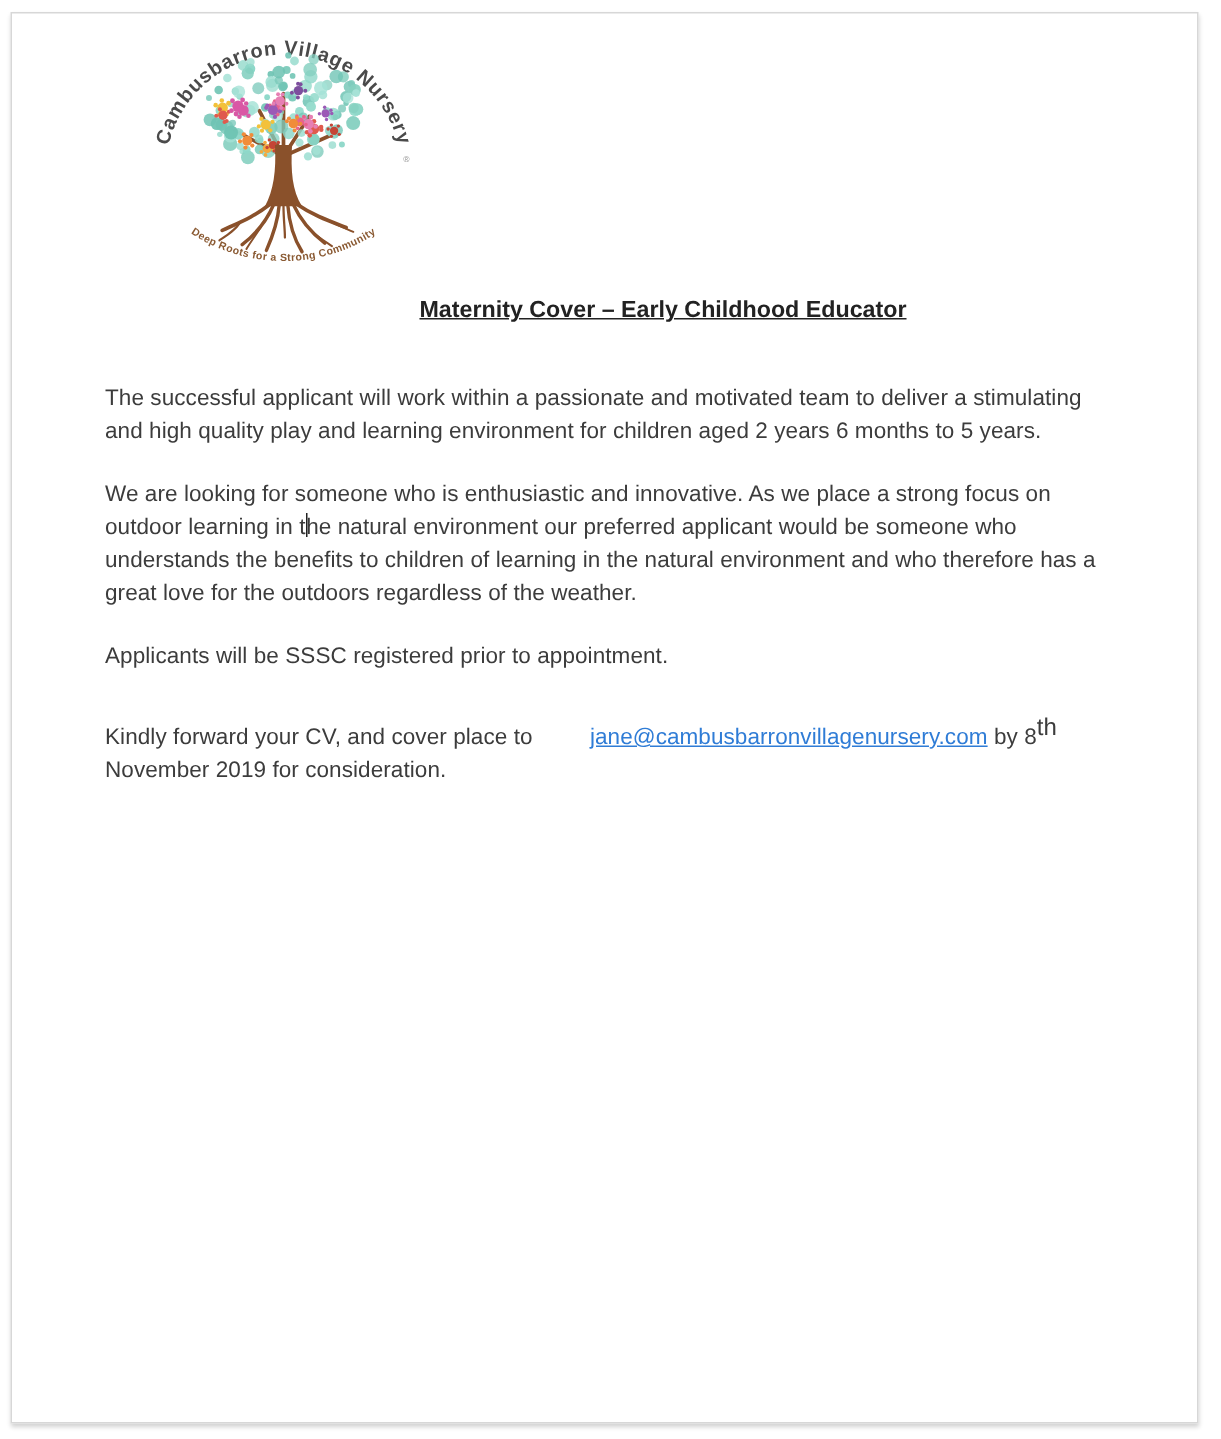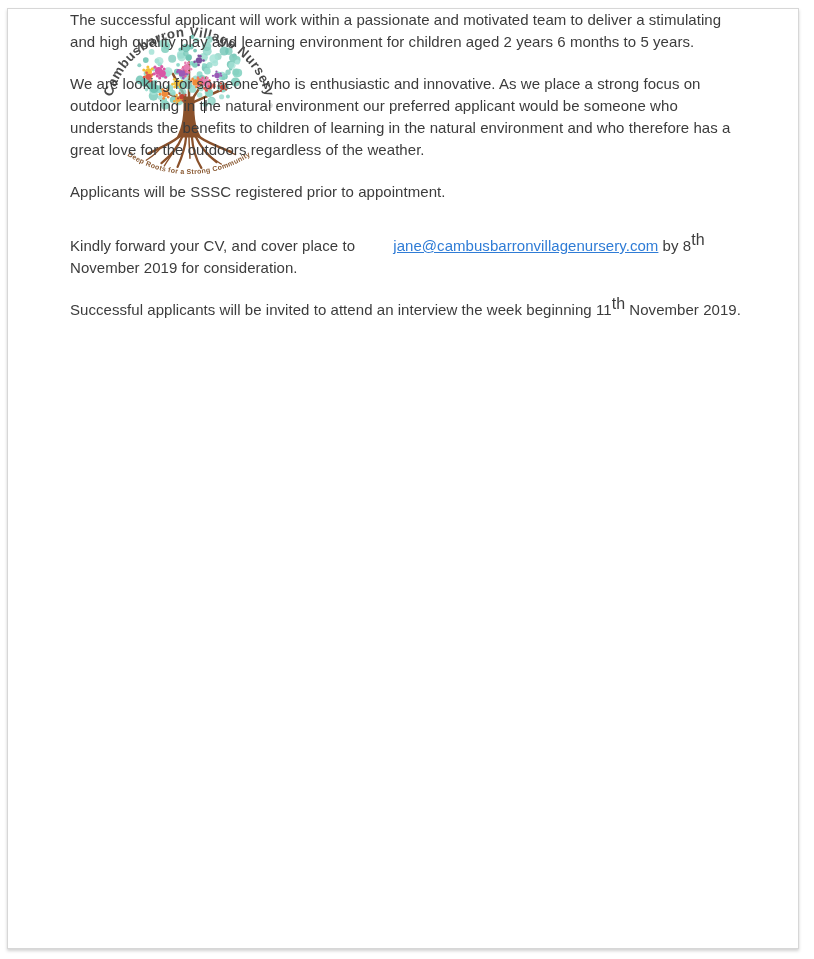--- a/index.html
+++ b/index.html
@@ -338,22 +338,22 @@
 
       <text font-size="7.4" font-weight="bold" fill="#8a5a33" letter-spacing="0.3">
         <textPath href="#arcBot" startOffset="50%" text-anchor="middle">Deep Roots for a Strong Community</textPath>
       </text>
 
       <text x="184" y="100" font-size="6" fill="#9a9a9a">®</text>
     </svg>
   </div>
 
   <div class="content">
+    <h1 class="title">Maternity Cover – Early Childhood Educator</h1>
     <div id="paragraph-list">
         <p class="para" style="color: rgb(60, 60, 60);"><span>The successful applicant will work within a passionate and motivated team to deliver a stimulating and high quality play and learning environment for children aged 2 years 6 months to 5 years.</span></p>
         <p class="para" style="color: rgb(60, 60, 60);"><span>We are looking for someone who is enthusiastic and innovative. As we place a strong focus on outdoor learning in t</span><span class="caret"></span><span>he natural environment our preferred applicant would be someone who understands the benefits to children of learning in the natural environment and who therefore has a great love for the outdoors regardless of the weather.</span></p>
         <p class="para" style="color: rgb(60, 60, 60);"><span>Applicants will be SSSC registered prior to appointment.</span></p>
         <p class="para" style="color: rgb(60, 60, 60);"><span>Kindly forward your CV, and cover place to </span><a class="email-link" style="color: rgb(47, 124, 214);">jane@cambusbarronvillagenursery.com</a><span> by 8</span><sup>th</sup><span> November 2019 for consideration.</span></p>
-        <p class="para" style="color: rgb(60, 60, 60);"><span>Successful applicants will be invited to attend an interview the week beginning 11</span><sup>th</sup><span> November 2019.</span></p>
       </div>
   </div>
 
 </div>
 
 </body></html>

